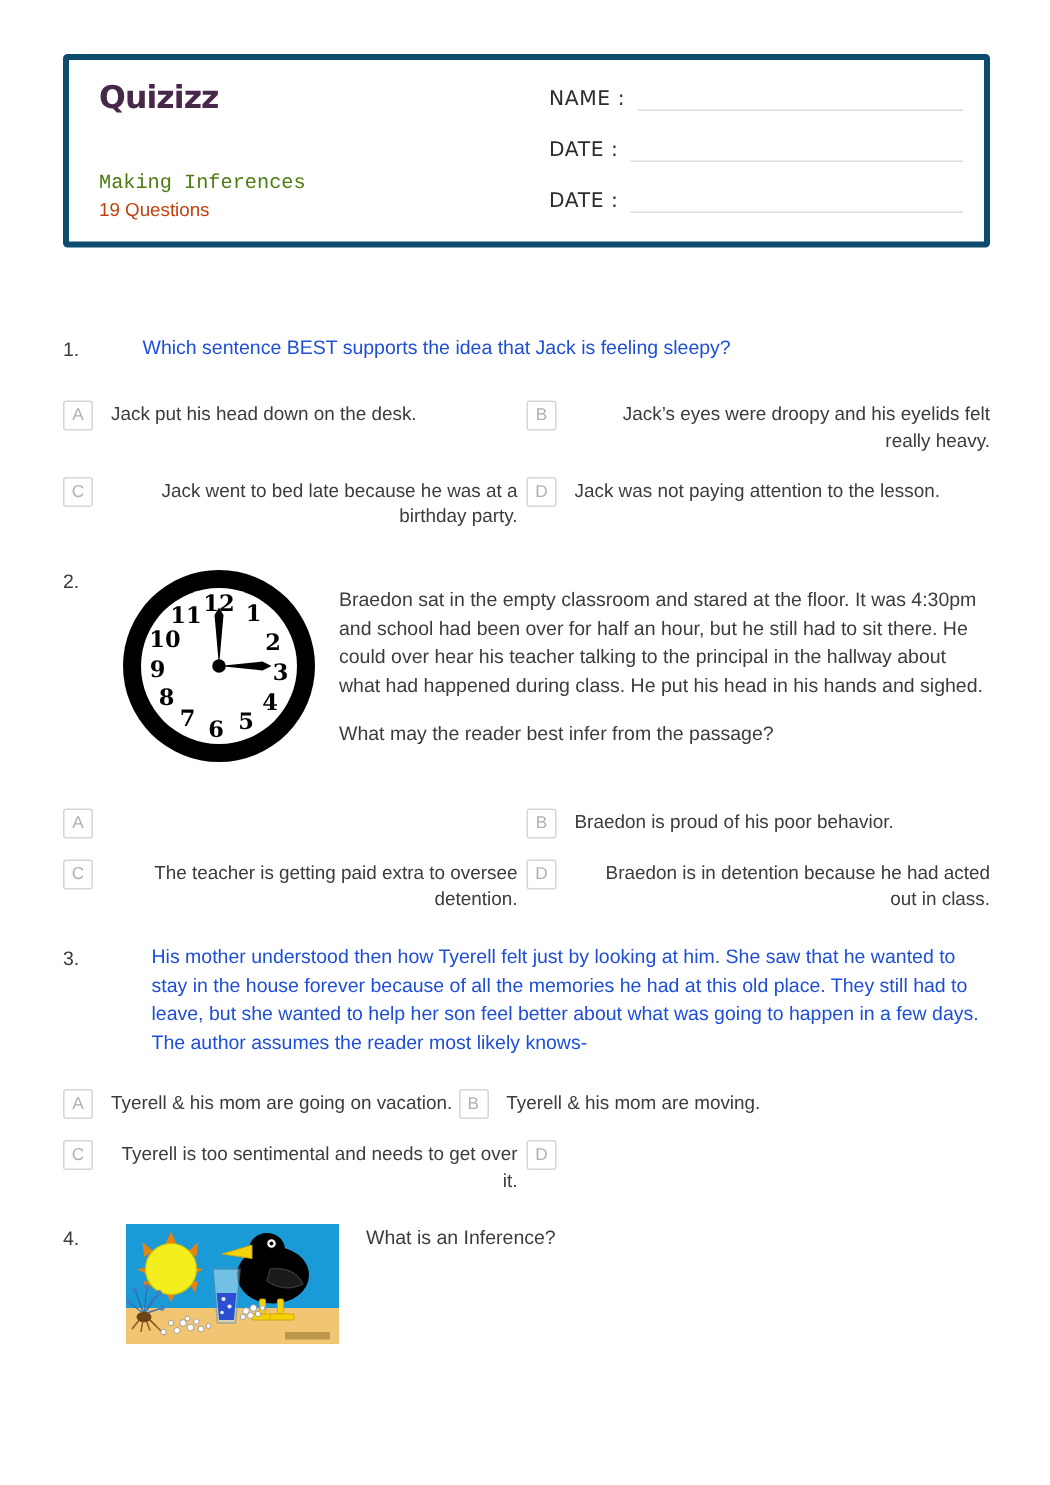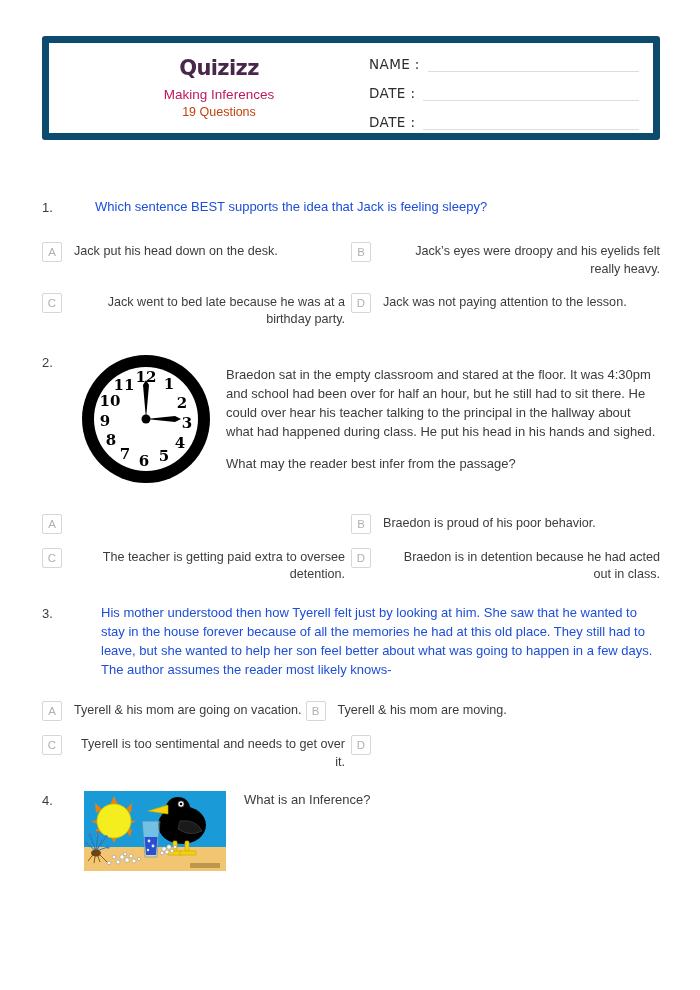--- a/index.html
+++ b/index.html
@@ -19,48 +19,48 @@
     position: relative;
     width: 700px;
     height: 990px;
     box-sizing: border-box;
     padding: 36px 40px 0 42px;
   }
 
   
   .header-card {
     display: flex;
-    border: 7px solid #0c4a6e;
+    border: 4px solid #0c4a6e;
     border-radius: 3px;
-    height: 104px;
+    height: 129px;
     box-sizing: border-box;
     margin-bottom: 58px;
-    text-align: center;
   }
   .header-left {
     width: 320px;
     box-sizing: border-box;
     padding: 15px 0 12px 20px;
     display: flex;
     flex-direction: column;
   }
   .logo {
     font-size: 21px;
     font-weight: bold;
     letter-spacing: -0.6px;
     color: #47274a;
     line-height: 1;
     margin-bottom: 3px;
     font-family: "DejaVu Sans", sans-serif;
   }
   .quiz-meta { margin-top: auto; }
   .quiz-title {
     font-size: 13.5px;
-    color: #be185d;
+    color: #4d7c0f;
     line-height: 1.35;
+    font-family: Liberation Mono, monospace;
   }
   .quiz-count {
     font-size: 12.5px;
     color: #c2410c;
     line-height: 1.35;
   }
 
   .header-right {
     flex: 1;
     box-sizing: border-box;

